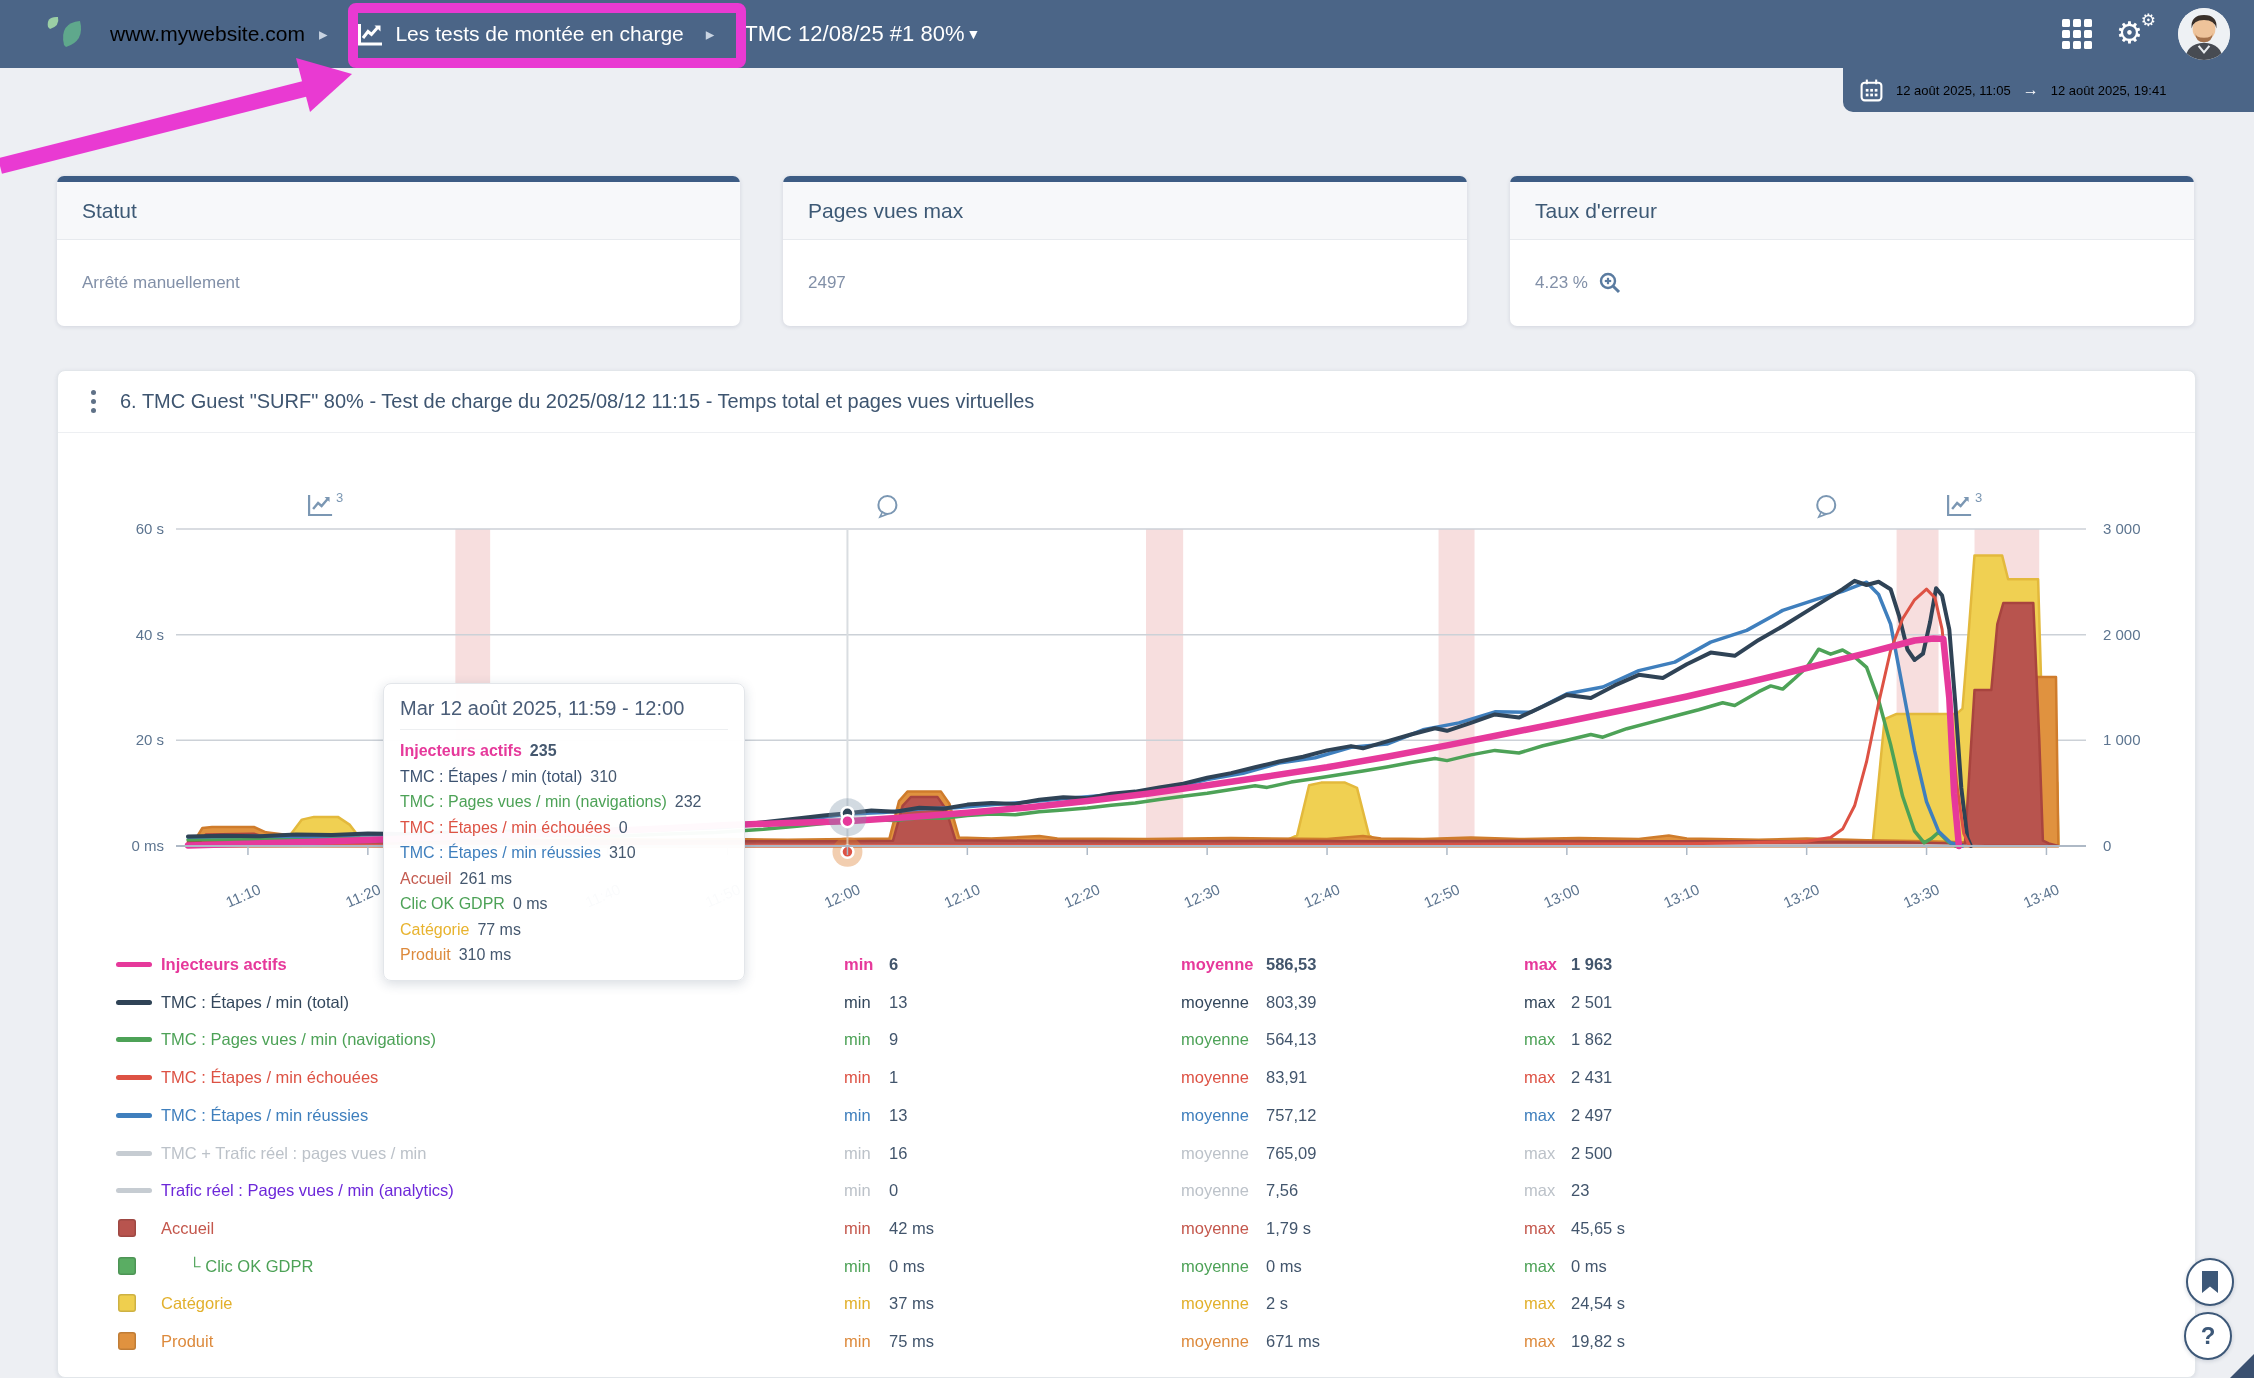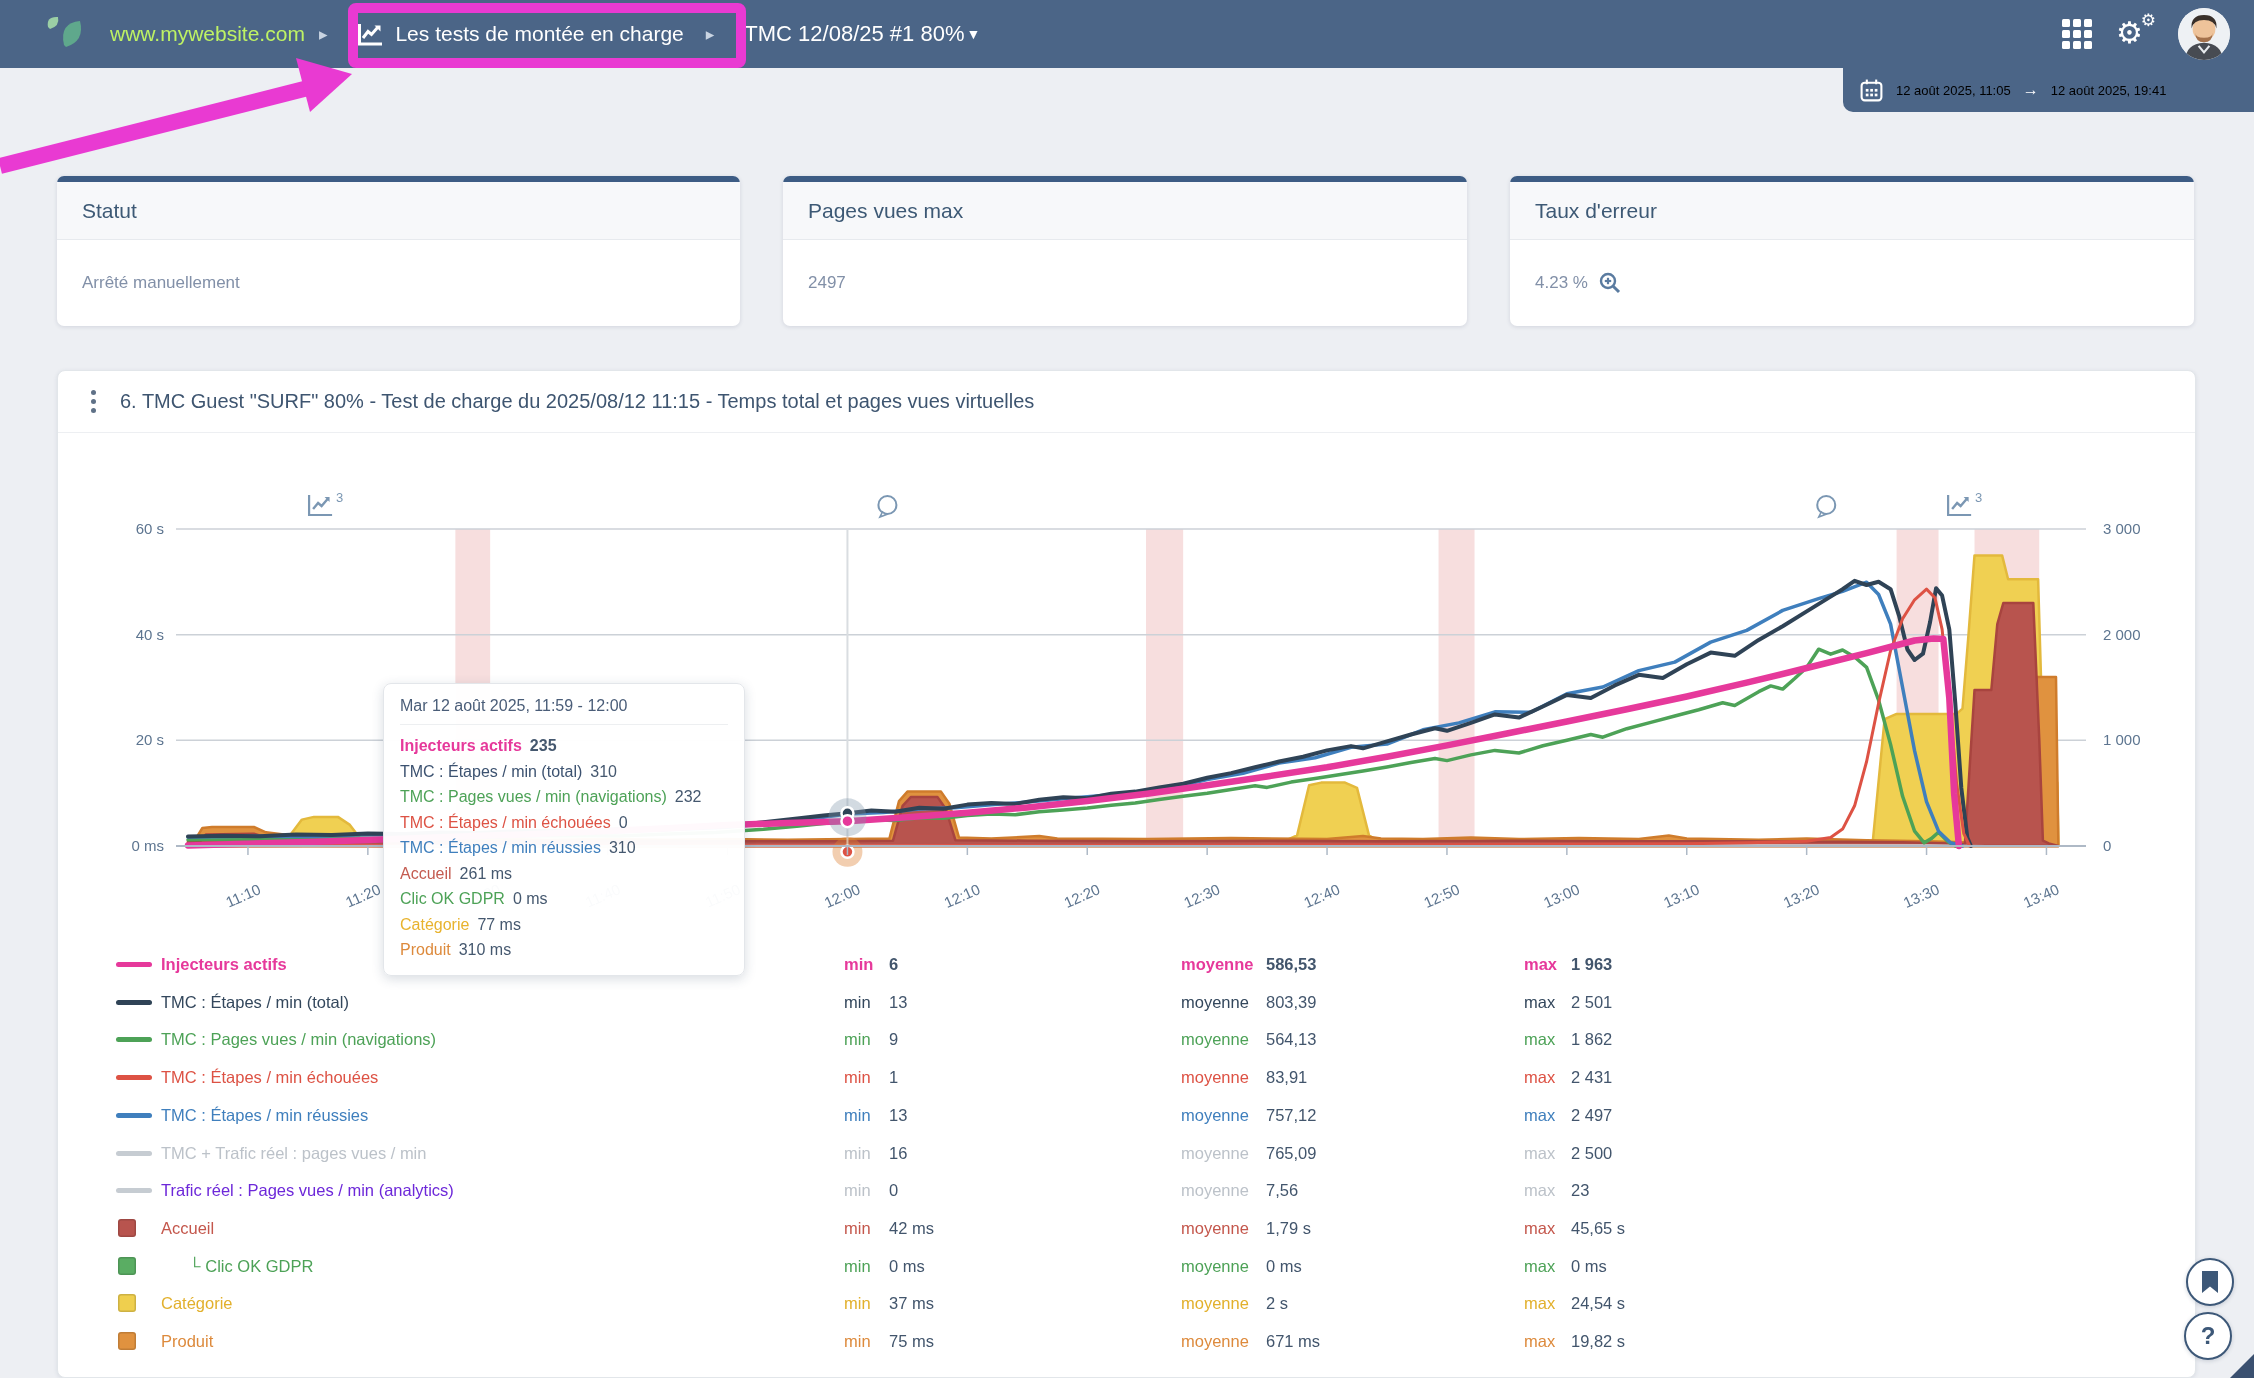--- a/index.html
+++ b/index.html
@@ -4,21 +4,21 @@
 <style>
   * { margin:0; padding:0; box-sizing:border-box; }
   html,body { width:2254px; height:1378px; overflow:hidden; }
   body { font-family:"Liberation Sans","DejaVu Sans",sans-serif; background:#edeff3; position:relative; }
   #app { position:absolute; inset:0; width:2254px; height:1378px; }
 
   
   .navbar { position:absolute; left:0; top:0; width:2254px; height:68px; background:#4b6587; display:flex; align-items:center; z-index:20; }
   .nav-left { display:flex; align-items:center; }
   .logo { margin-left:44px; width:48px; height:38px; }
-  .site { margin-left:18px; color:#bef264; font-size:21px; }
+  .site { margin-left:18px; color:#000000; font-size:21px; }
   .crumb-sep { margin-left:14px; color:#c9d4e2; font-size:17px; }
   .section-group { margin-left:24px; display:flex; align-items:center; gap:11px; padding:0 6px; }
   .section-label { color:#fff; font-size:21px; }
   .sep2 { margin-left:16px; }
   .run-group { margin-left:30px; display:flex; align-items:center; gap:2px; cursor:pointer; }
   .run-label { color:#fff; font-size:22px; }
   .caret { color:#fff; font-size:14px; }
   .nav-right { position:absolute; right:0; top:0; height:68px; display:flex; align-items:center; }
   .grid-icon { display:grid; grid-template-columns:repeat(3,8px); grid-template-rows:repeat(3,8px); gap:3px; margin-right:24px; }
   .grid-icon span { background:#fff; border-radius:1.5px; }
@@ -45,21 +45,21 @@
   .panel-header { position:absolute; left:0; top:0; width:100%; height:62px; border-bottom:1px solid #edeff2; display:flex; align-items:center; }
   .kebab { width:18px; margin-left:26px; display:flex; flex-direction:column; gap:4px; align-items:center; cursor:pointer; }
   .kebab i { width:5px; height:5px; border-radius:50%; background:#5f7187; }
   .panel-title { margin-left:18px; font-size:20px; color:#3e5570; }
 
   .chart-wrap { position:absolute; left:0; top:120px; width:2137px; height:440px; }
   .chart-wrap svg { display:block; }
 
   
   .tooltip { position:absolute; left:383px; top:683px; width:362px; background:rgba(255,255,255,.97); border:1px solid #e3e6ea; border-radius:8px; box-shadow:0 3px 12px rgba(40,60,90,.18); padding:13px 16px 12px 16px; z-index:6; }
-  .tt-title { font-size:16px; color:#4a5d78; padding-bottom:9px; border-bottom:1px solid #edeff1; margin-bottom:8px; }
+  .tt-title { font-size:20px; color:#4a5d78; padding-bottom:9px; border-bottom:1px solid #edeff1; margin-bottom:8px; }
   .tt-row { font-size:16px; line-height:25.5px; white-space:nowrap; }
   .tt-row .v { color:#45586f; margin-left:8px; }
   .tt-row.bold { font-weight:bold; }
 
   
   .legend-rows { position:absolute; left:0; top:0; width:100%; height:100%; }
   .lg-row { position:absolute; left:0; width:2080px; height:38px; cursor:pointer; }
   .lg-row span { position:absolute; top:0; line-height:38px; font-size:16.5px; white-space:nowrap; }
   .lg-swatch-line { position:absolute; left:58px; top:17px; width:36px; height:5px; border-radius:2.5px; }
   .lg-swatch-box { position:absolute; left:60px; top:10px; width:18px; height:18px; border-radius:3px; box-shadow:inset 0 0 0 1.5px rgba(0,0,0,.14); }

